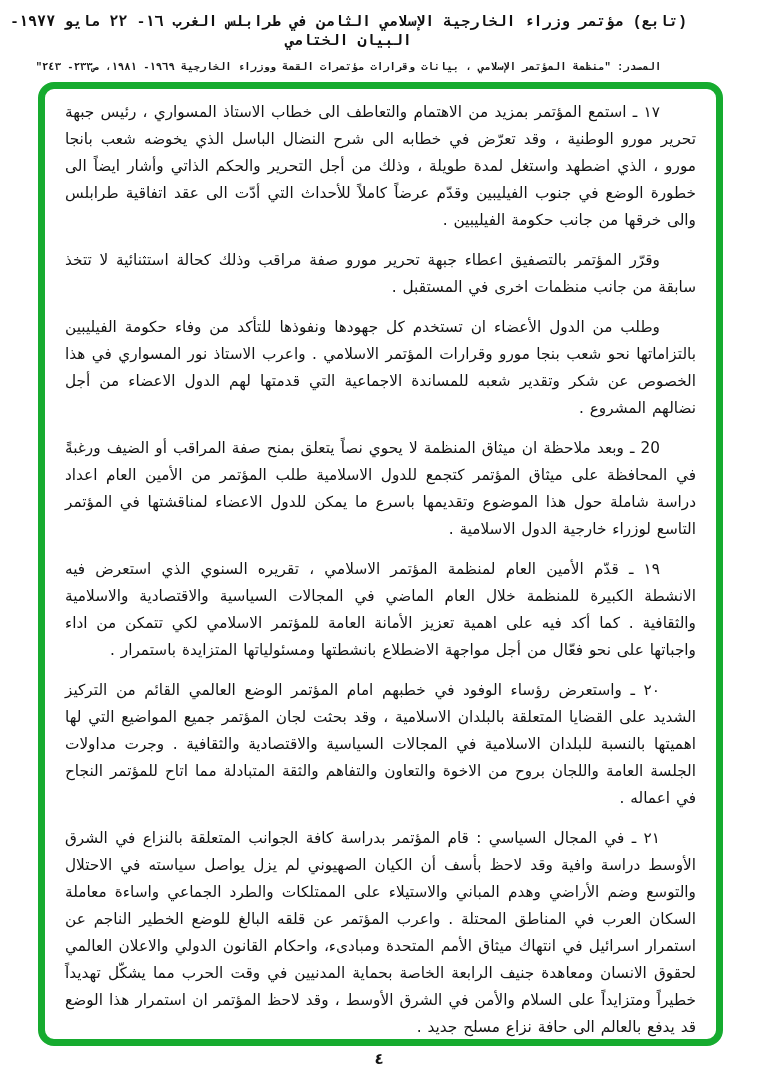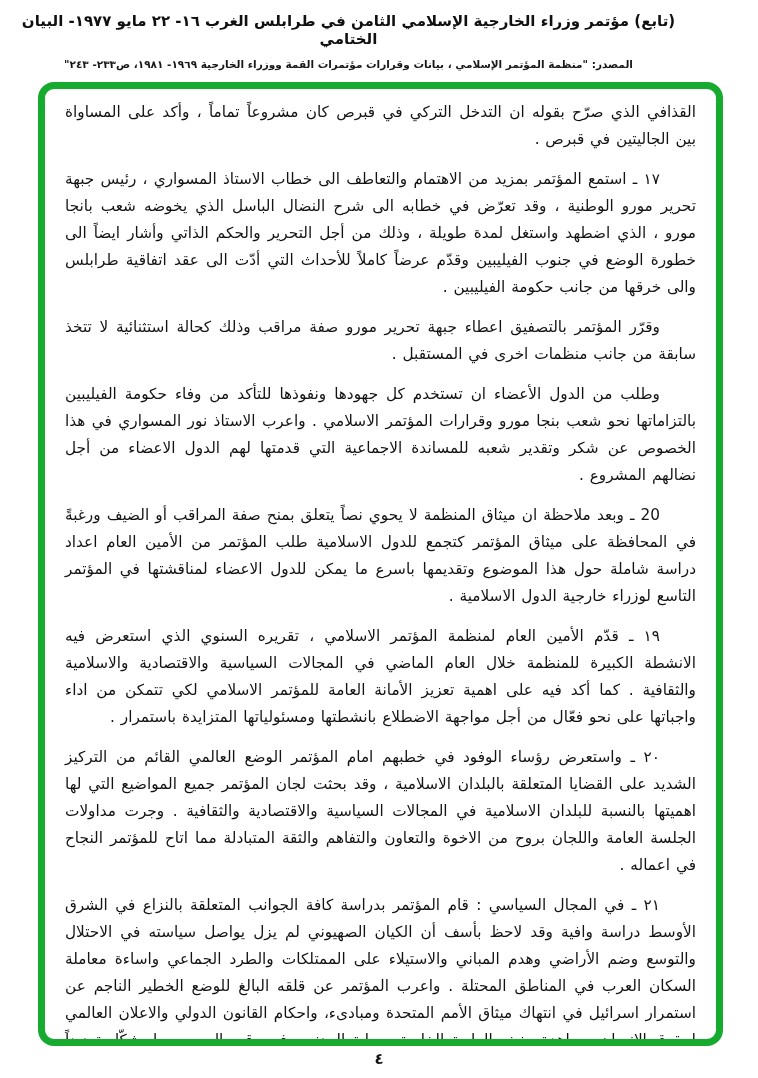--- a/index.html
+++ b/index.html
@@ -5,21 +5,21 @@
   * { margin:0; padding:0; box-sizing:border-box; }
   html, body { width:758px; height:1078px; background:#ffffff; }
   body {
     position:relative;
     font-family:"DejaVu Sans", sans-serif;
     color:#151515;
     overflow:hidden;
   }
   .header {
     position:absolute; top:12px; left:0; width:697px;
-    text-align:center; direction:rtl;
+    text-align:center; direction:rtl;font-family:Liberation Mono, monospace;
   }
   .title { font-size:15px; font-weight:bold; color:#101010; }
   .source { font-size:10.5px; font-weight:bold; margin-top:10px; color:#181818; }
   .frame {
     position:absolute; left:38px; top:82px;
     width:685px; height:964px;
     border:7px solid var(--frame-green, #16ab2f);
     border-radius:16px;
     padding:10px 20px 0 20px;
     overflow:hidden;
@@ -43,21 +43,20 @@
 </style>
 </head>
 <body>
 
 <div class="header">
   <div class="title">(تابع) مؤتمر وزراء الخارجية الإسلامي الثامن في طرابلس الغرب ١٦- ٢٢ مايو ١٩٧٧- البيان الختامي</div>
   <div class="source">المصدر:  "منظمة المؤتمر الإسلامي ، بيانات وقرارات مؤتمرات القمة ووزراء الخارجية ١٩٦٩- ١٩٨١، ص٢٣٣- ٢٤٣"</div>
 </div>
 
 <div class="frame">
-  <p class="para">القذافي الذي صرّح بقوله ان التدخل التركي في قبرص كان مشروعاً تماماً ، وأكد على المساواة بين الجاليتين في قبرص .</p>
   <p class="para indent">١٧ ـ استمع المؤتمر بمزيد من الاهتمام والتعاطف الى خطاب الاستاذ المسواري ، رئيس جبهة تحرير مورو الوطنية ، وقد تعرّض في خطابه الى شرح النضال الباسل الذي يخوضه شعب بانجا مورو ، الذي اضطهد واستغل لمدة طويلة ، وذلك من أجل التحرير والحكم الذاتي وأشار ايضاً الى خطورة الوضع في جنوب الفيليبين وقدّم عرضاً كاملاً للأحداث التي أدّت الى عقد اتفاقية طرابلس والى خرقها من جانب حكومة الفيليبين .</p>
   <p class="para indent">وقرّر المؤتمر بالتصفيق اعطاء جبهة تحرير مورو صفة مراقب وذلك كحالة استثنائية لا تتخذ سابقة من جانب منظمات اخرى في المستقبل .</p>
   <p class="para indent">وطلب من الدول الأعضاء ان تستخدم كل جهودها ونفوذها للتأكد من وفاء حكومة الفيليبين بالتزاماتها نحو شعب بنجا مورو وقرارات المؤتمر الاسلامي . واعرب الاستاذ نور المسواري في هذا الخصوص عن شكر وتقدير شعبه للمساندة الاجماعية التي قدمتها لهم الدول الاعضاء من أجل نضالهم المشروع .</p>
   <p class="para indent">20 ـ وبعد ملاحظة ان ميثاق المنظمة لا يحوي نصاً يتعلق بمنح صفة المراقب أو الضيف ورغبةً في المحافظة على ميثاق المؤتمر كتجمع للدول الاسلامية طلب المؤتمر من الأمين العام اعداد دراسة شاملة حول هذا الموضوع وتقديمها باسرع ما يمكن للدول الاعضاء لمناقشتها في المؤتمر التاسع لوزراء خارجية الدول الاسلامية .</p>
   <p class="para indent">١٩ ـ قدّم الأمين العام لمنظمة المؤتمر الاسلامي ، تقريره السنوي الذي استعرض فيه الانشطة الكبيرة للمنظمة خلال العام الماضي في المجالات السياسية والاقتصادية والاسلامية والثقافية . كما أكد فيه على اهمية تعزيز الأمانة العامة للمؤتمر الاسلامي لكي تتمكن من اداء واجباتها على نحو فعّال من أجل مواجهة الاضطلاع بانشطتها ومسئولياتها المتزايدة باستمرار .</p>
   <p class="para indent">٢٠ ـ واستعرض رؤساء الوفود في خطبهم امام المؤتمر الوضع العالمي القائم من التركيز الشديد على القضايا المتعلقة بالبلدان الاسلامية ، وقد بحثت لجان المؤتمر جميع المواضيع التي لها اهميتها بالنسبة للبلدان الاسلامية في المجالات السياسية والاقتصادية والثقافية . وجرت مداولات الجلسة العامة واللجان بروح من الاخوة والتعاون والتفاهم والثقة المتبادلة مما اتاح للمؤتمر النجاح في اعماله .</p>
   <p class="para indent"><span>٢١ ـ </span><span class="bold">في المجال السياسي</span><span> : قام المؤتمر بدراسة كافة الجوانب المتعلقة بالنزاع في الشرق الأوسط دراسة وافية وقد لاحظ بأسف أن الكيان الصهيوني لم يزل يواصل سياسته في الاحتلال والتوسع وضم الأراضي وهدم المباني والاستيلاء على الممتلكات والطرد الجماعي واساءة معاملة السكان العرب في المناطق المحتلة . واعرب المؤتمر عن قلقه البالغ للوضع الخطير الناجم عن استمرار اسرائيل في انتهاك ميثاق الأمم المتحدة ومبادىء، واحكام القانون الدولي والاعلان العالمي لحقوق الانسان ومعاهدة جنيف الرابعة الخاصة بحماية المدنيين في وقت الحرب مما يشكّل تهديداً خطيراً ومتزايداً على السلام والأمن في الشرق الأوسط ، وقد لاحظ المؤتمر ان استمرار هذا الوضع قد يدفع بالعالم الى حافة نزاع مسلح جديد .</span></p>
 </div>
 
 <div class="page-number">٤</div>

